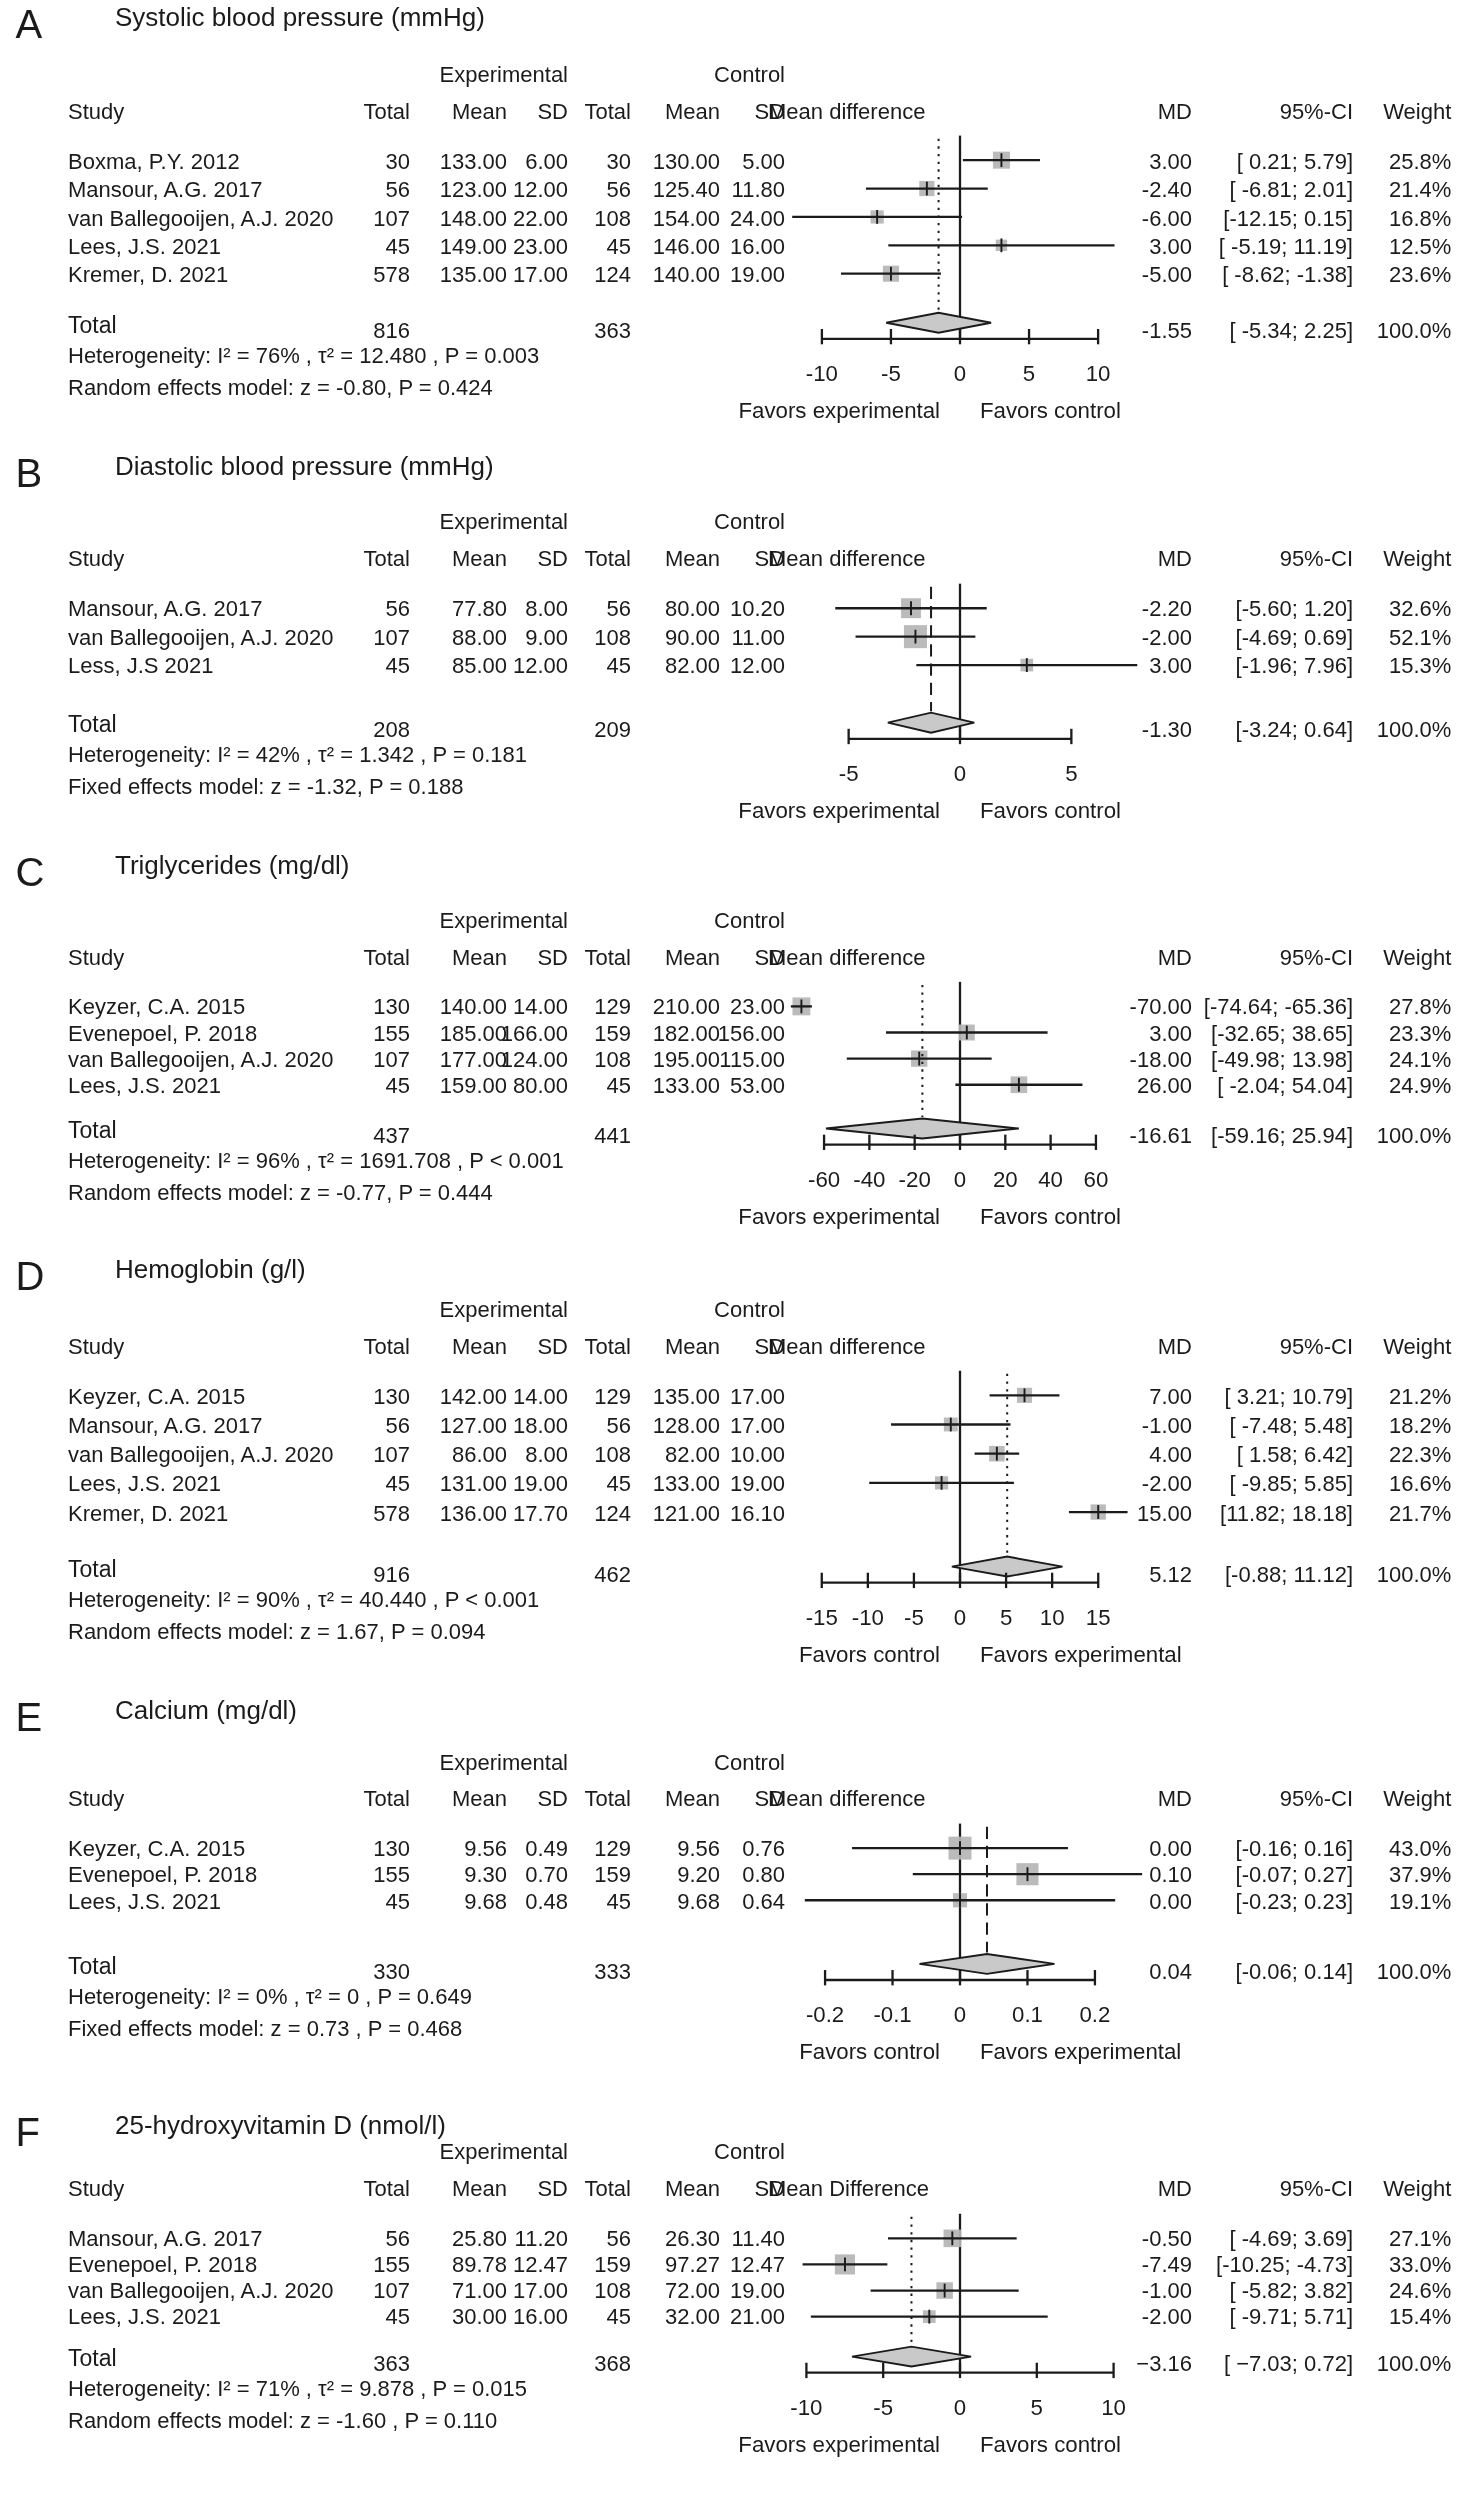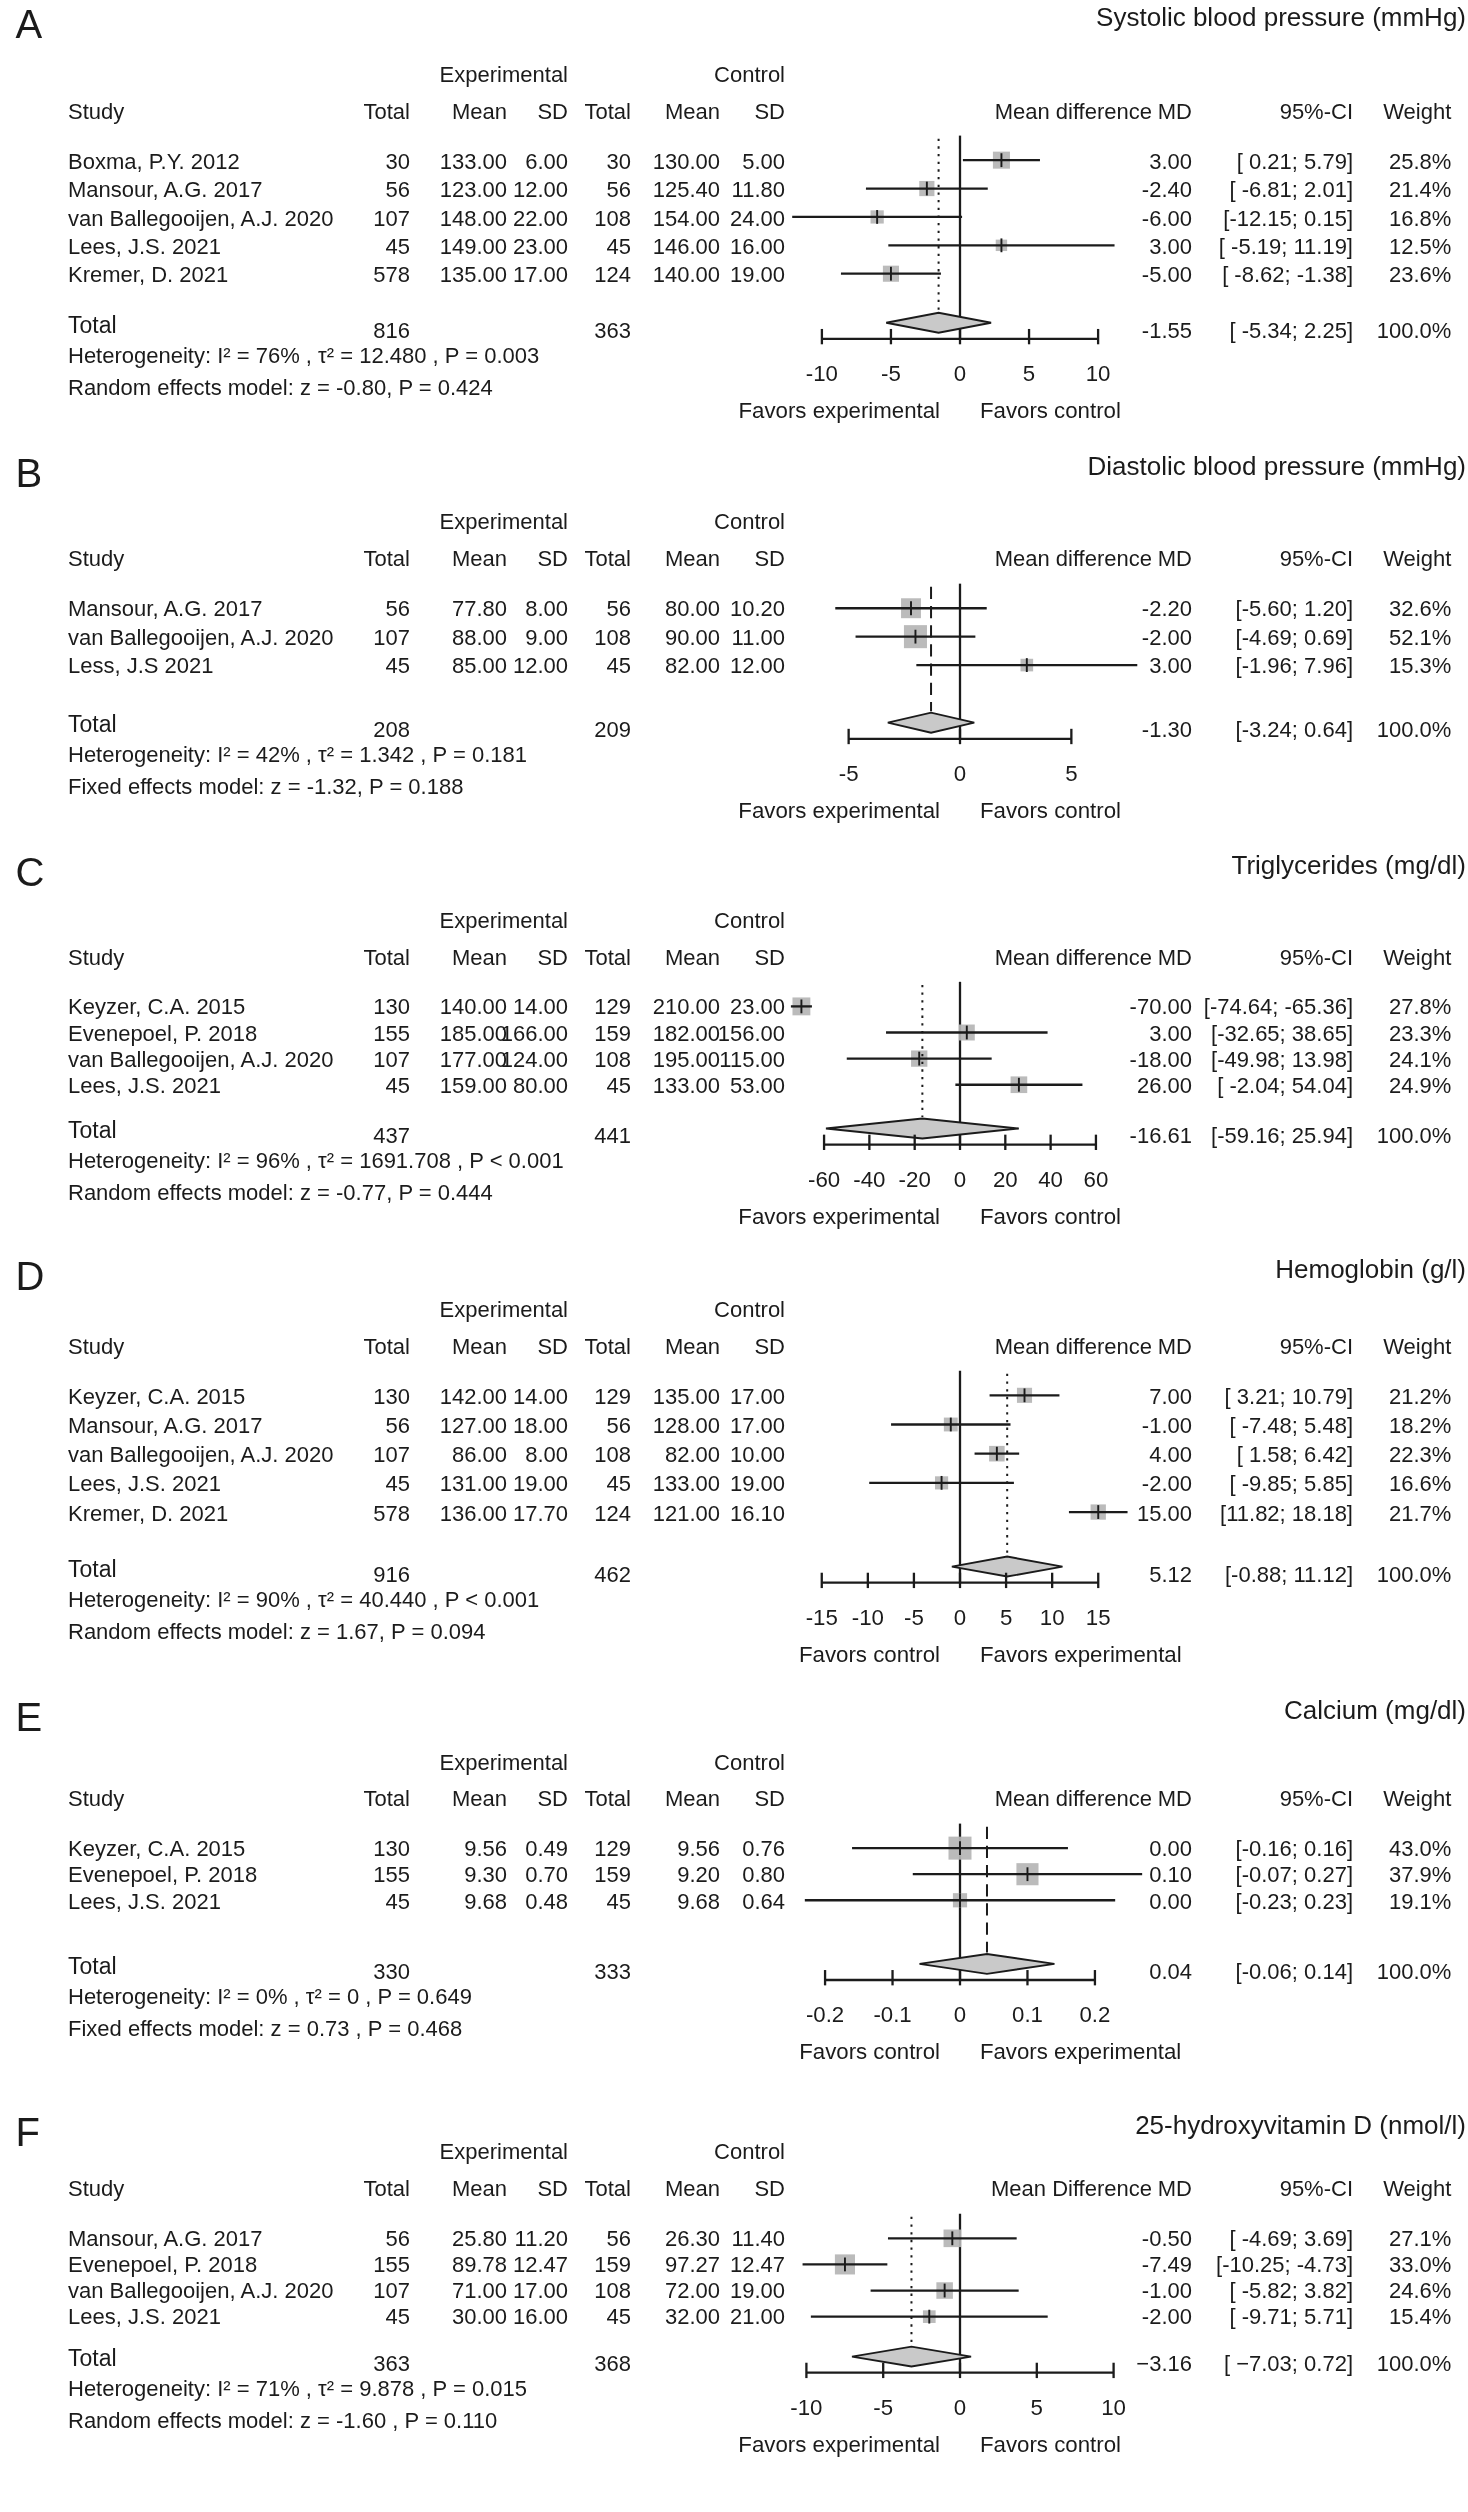--- a/index.html
+++ b/index.html
@@ -1,20 +1,20 @@
 <!DOCTYPE html>
 <html style="font-size:12.3px"><head>
 <meta charset="utf-8">
 <style>
   html,body{margin:0;padding:0;background:#ffffff;}
   .figure{position:relative;width:1469px;height:2512px;background:#ffffff;
           font-family:"Liberation Sans","DejaVu Sans",sans-serif;color:#1b1b1b;overflow:hidden;}
   .abs{position:absolute;white-space:pre;line-height:1.1;}
   .r{text-align:right;}
-  .center{text-align:right;}
+  .center{text-align:left;}
   .panel-letter{font-size:40px;font-weight:400;}
   .panel-title{font-size:26px;font-weight:400;}
   .hdr{font-size:22px;}
   .cell{font-size:22px;}
   .total-label{font-size:23px;}
   .note{font-size:22px;}
   svg{overflow:visible;}
 </style>
 </head>
 <body>

